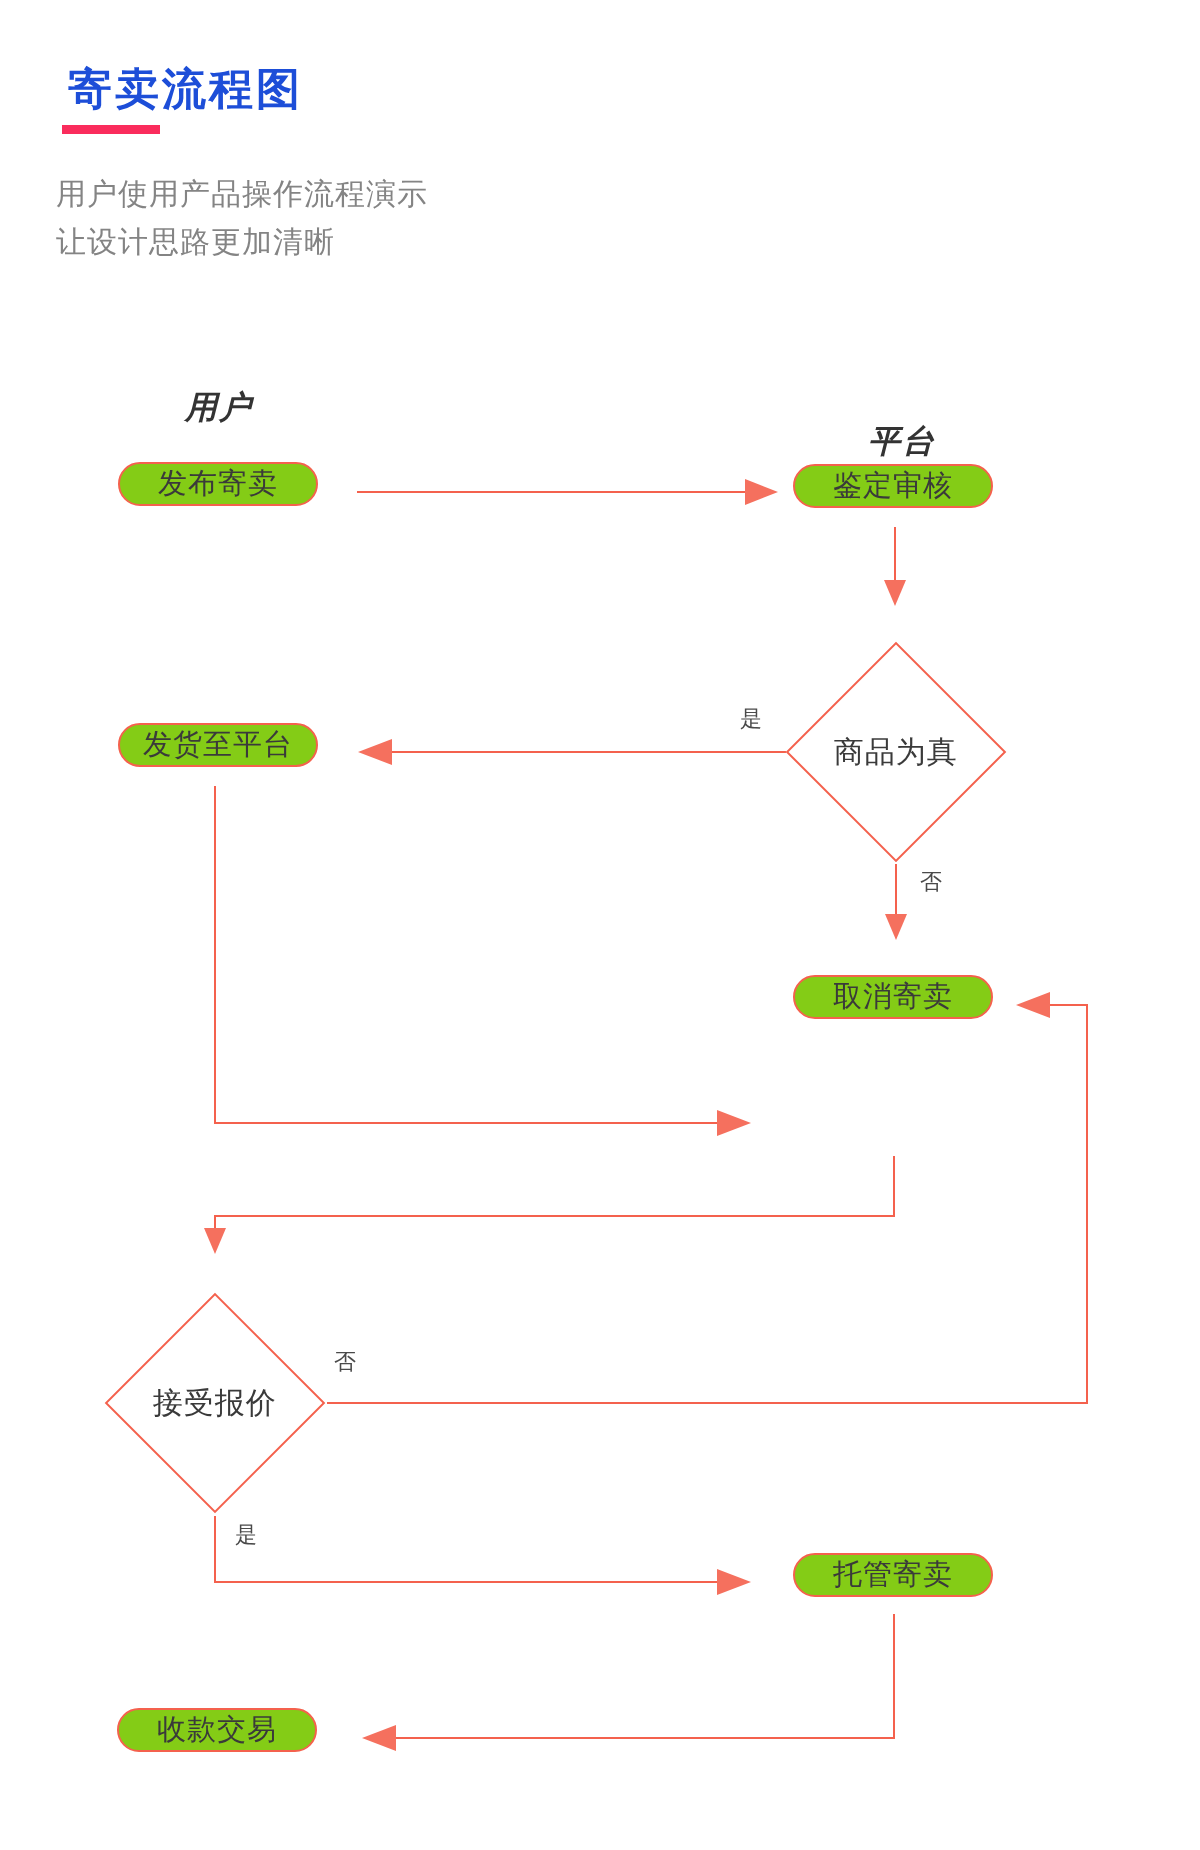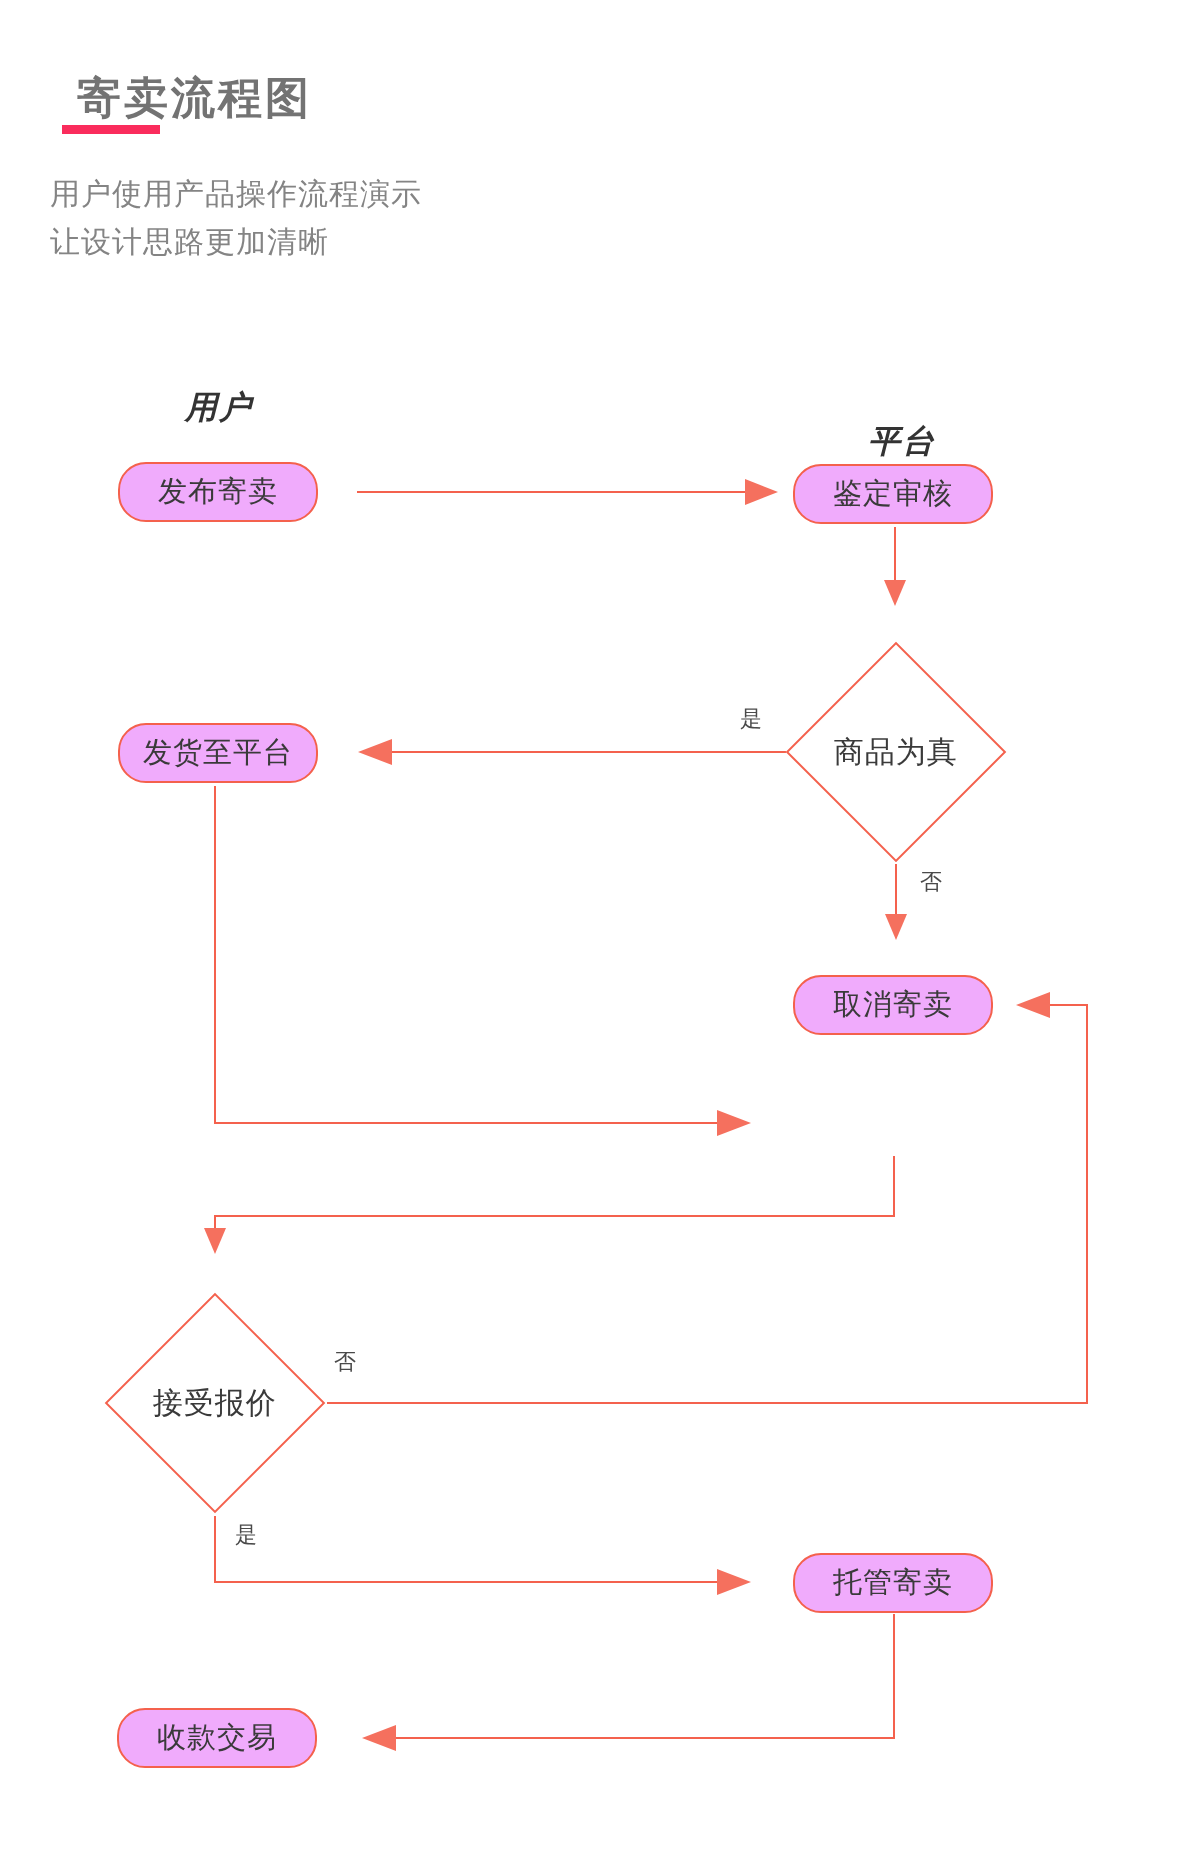--- a/index.html
+++ b/index.html
@@ -2,29 +2,29 @@
 <html><head>
 <meta charset="utf-8">
 <style>
   html,body{margin:0;padding:0;background:#ffffff;}
   .canvas{
     position:relative;width:1200px;height:1850px;background:#ffffff;
     font-family:"Liberation Sans","DejaVu Sans",sans-serif;overflow:hidden;
   }
   .connectors{position:absolute;left:0;top:0;width:1200px;height:1850px;}
   .title{
-    position:absolute;left:60px;top:52px;margin:17px;
-    font-size:44px;font-weight:700;color:#737373;letter-spacing:3px;
+    position:absolute;left:60px;top:52px;margin:8px;
+    font-size:44px;font-weight:700;color:#1d4ed8;letter-spacing:3px;
   }
   .accent-bar{position:absolute;left:62px;top:125px;width:98px;height:9px;background:#FA2C5C;}
-  .subtitle{position:absolute;left:50px;top:170px;font-size:30px;line-height:48px;color:#848484;letter-spacing:1px;}
+  .subtitle{position:absolute;left:56px;top:170px;font-size:30px;line-height:48px;color:#848484;letter-spacing:1px;}
   .col-header{position:absolute;font-size:32px;font-weight:600;color:#333333;letter-spacing:2px;white-space:nowrap;font-style:italic;}
   .pnode{
-    position:absolute;width:200px;height:60px;box-sizing:border-box;
-    border:2px solid #F4614D;border-radius:28px;background:#f0abfc;
+    position:absolute;width:200px;height:44px;box-sizing:border-box;
+    border:2px solid #F4614D;border-radius:28px;background:#84cc16;
     display:flex;align-items:center;justify-content:center;
     font-size:29px;color:#3a3a3a;letter-spacing:1px;white-space:nowrap;
   }
   .diamond{
     position:absolute;width:156px;height:156px;box-sizing:border-box;
     border:2px solid #F4614D;background:#ffffff;transform:rotate(45deg);
     display:flex;align-items:center;justify-content:center;
   }
   .diamond>span{transform:rotate(-45deg);font-size:30px;color:#3a3a3a;letter-spacing:1px;white-space:nowrap;}
   .elabel{position:absolute;font-size:22px;color:#4a4a4a;white-space:nowrap;}

